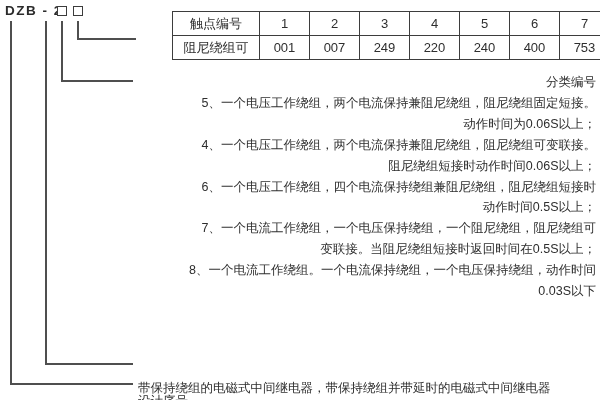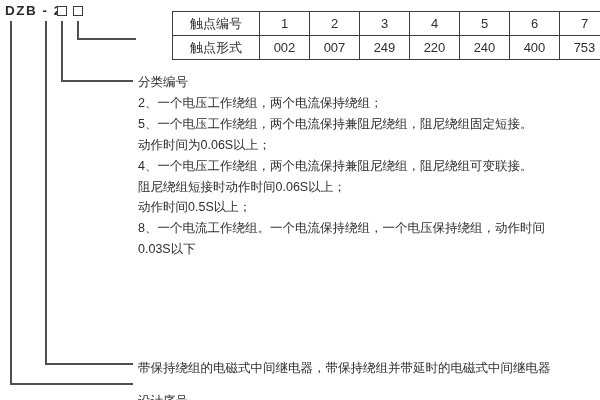--- a/index.html
+++ b/index.html
@@ -25,23 +25,23 @@
   }
   table.contact td{
     border:1.5px solid #3d3d3d;height:23px;text-align:center;
     font-size:13px;padding:0;color:#2e2e2e;background:#ffffff;white-space:nowrap;
   }
   table.contact td.hdr{width:86px;}
   .cls{
     position:absolute;left:138px;top:72px;width:458px;
     font-size:12.5px;line-height:20.9px;white-space:nowrap;
   }
-  .cls div{white-space:nowrap;}
+  .cls div{white-space:nowrap;text-align:right;}
   .lbl-design{position:absolute;left:138px;top:357px;font-size:12.5px;white-space:nowrap;margin-top:36px;}
-  .lbl-bottom{position:absolute;left:138px;top:360px;font-size:12.5px;white-space:nowrap;}
+  .lbl-bottom{position:absolute;left:138px;top:380px;font-size:12.5px;white-space:nowrap;}
 </style>
 </head>
 <body>
 
 <div class="canvas">
 
   <div class="model-label">DZB - 2</div>
   <span class="digit-box" style="left:57px;"></span>
   <span class="digit-box" style="left:73px;"></span>
 
@@ -65,42 +65,44 @@
       <td>2</td>
       <td>3</td>
       <td>4</td>
       <td>5</td>
       <td>6</td>
       <td>7</td>
       <td>8</td>
       <td>9</td>
     </tr>
     <tr>
-      <td class="hdr">触点形式</td>
-      <td>002</td>
+      <td class="hdr">阻尼绕组可</td>
+      <td>001</td>
       <td>007</td>
       <td>249</td>
       <td>220</td>
       <td>240</td>
       <td>400</td>
       <td>753</td>
       <td>510</td>
       <td>800</td>
     </tr>
   </tbody>
     </table>
 
   <div class="cls">
     <div>分类编号</div>
-    <div>2、一个电压工作绕组，两个电流保持绕组；</div>
     <div>5、一个电压工作绕组，两个电流保持兼阻尼绕组，阻尼绕组固定短接。</div>
     <div>动作时间为0.06S以上；</div>
     <div>4、一个电压工作绕组，两个电流保持兼阻尼绕组，阻尼绕组可变联接。</div>
     <div>阻尼绕组短接时动作时间0.06S以上；</div>
+    <div>6、一个电压工作绕组，四个电流保持绕组兼阻尼绕组，阻尼绕组短接时</div>
     <div>动作时间0.5S以上；</div>
+    <div>7、一个电流工作绕组，一个电压保持绕组，一个阻尼绕组，阻尼绕组可</div>
+    <div>变联接。当阻尼绕组短接时返回时间在0.5S以上；</div>
     <div>8、一个电流工作绕组。一个电流保持绕组，一个电压保持绕组，动作时间</div>
     <div>0.03S以下</div>
   </div>
 
   <div class="lbl-design">设计序号</div>
   <div class="lbl-bottom">带保持绕组的电磁式中间继电器，带保持绕组并带延时的电磁式中间继电器</div>
 
 </div>
 
 </body></html>

